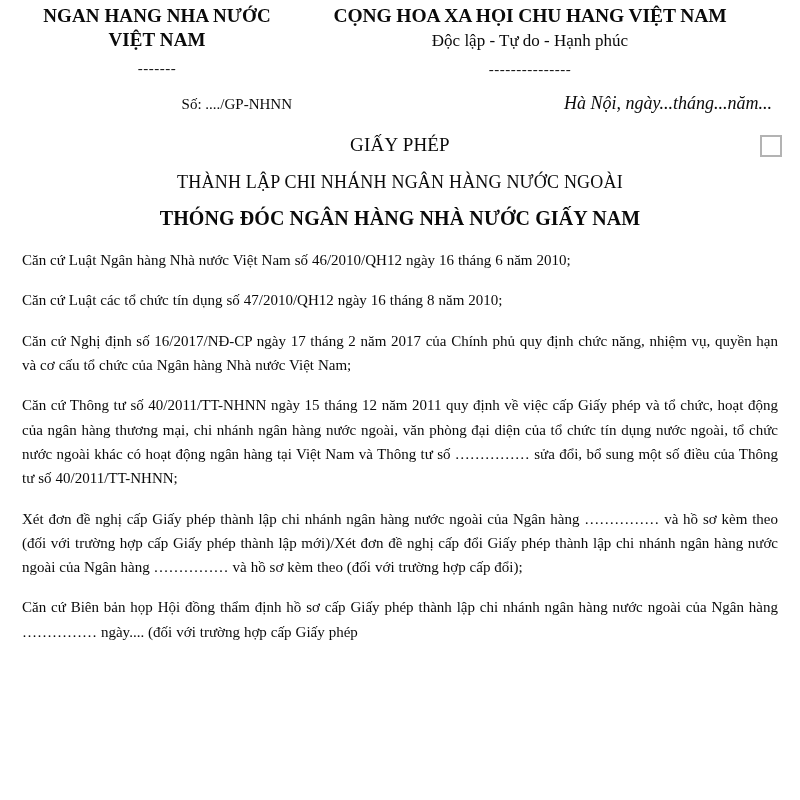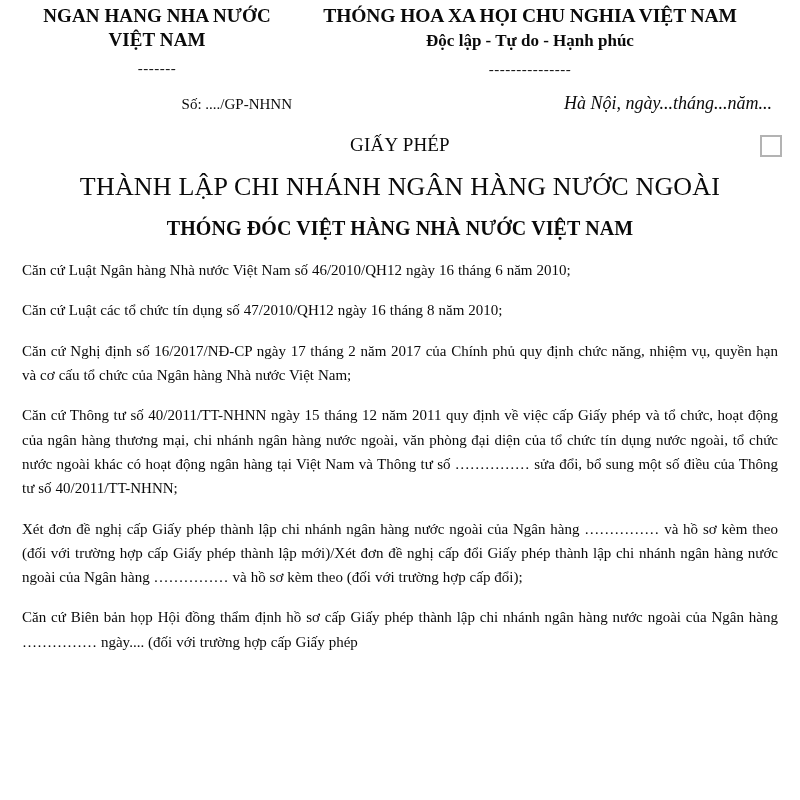--- a/index.html
+++ b/index.html
@@ -51,21 +51,21 @@
   }
   .national-title {
     font-weight: bold;
     font-size: 19.5px;
     line-height: 1.2;
     margin: 0;
     letter-spacing: -0.1px;
     white-space: nowrap;
   }
   .national-motto {
-    font-weight: bold;
+    font-weight: normal;
     font-size: 17px;
     line-height: 1.35;
     margin: 3px 0 4px 0;
   }
 
   .rule-short,
   .rule-long {
     font-size: 15px;
     line-height: 1;
     letter-spacing: 0.5px;
@@ -106,21 +106,21 @@
   }
   .title-main {
     font-weight: normal;
     font-size: 19px;
     letter-spacing: 0.2px;
     margin: 0;
     line-height: 1.25;
   }
   .title-sub {
     font-weight: normal;
-    font-size: 26px;
+    font-size: 18px;
     letter-spacing: 0.2px;
     margin: 14px 0 0 0;
     line-height: 1.25;
   }
   .title-authority {
     font-weight: bold;
     font-size: 20px;
     letter-spacing: 0.1px;
     margin: 13px 0 0 0;
     line-height: 1.25;
@@ -160,37 +160,37 @@
 <div class="page">
 
   <div class="doc-header">
 
     <div class="header-left">
       <div class="org-name">NGAN HANG NHA NƯỚC VIỆT NAM</div>
       <div class="rule-short">-------</div>
     </div>
 
     <div class="header-right">
-      <div class="national-title">THÓNG HOA XA HỌI CHU NGHIA VIỆT NAM</div>
+      <div class="national-title">CỌNG HOA XA HỌI CHU HANG VIỆT NAM</div>
       <div class="national-motto">Độc lập - Tự do - Hạnh phúc</div>
       <div class="rule-long">---------------</div>
     </div>
 
   </div>
 
   <div class="meta-row">
     <div class="doc-number">Số: ..../GP-NHNN</div>
     <div class="place-date">Hà Nội, ngày...tháng...năm...</div>
   </div>
 
   <div class="title-block">
     <div class="corner-box"></div>
     <div class="title-main">GIẤY PHÉP</div>
     <div class="title-sub">THÀNH LẬP CHI NHÁNH NGÂN HÀNG NƯỚC NGOÀI</div>
-    <div class="title-authority">THÓNG ĐÓC VIỆT HÀNG NHÀ NƯỚC VIỆT NAM</div>
+    <div class="title-authority">THÓNG ĐÓC NGÂN HÀNG NHÀ NƯỚC GIẤY NAM</div>
   </div>
 
   <div class="body-text">
     <p>Căn cứ Luật Ngân hàng Nhà nước Việt Nam số 46/2010/QH12 ngày 16 tháng 6 năm 2010;</p>
     <p>Căn cứ Luật các tổ chức tín dụng số 47/2010/QH12 ngày 16 tháng 8 năm 2010;</p>
     <p>Căn cứ Nghị định số 16/2017/NĐ-CP ngày 17 tháng 2 năm 2017 của Chính phủ quy định chức năng, nhiệm vụ, quyền hạn và cơ cấu tổ chức của Ngân hàng Nhà nước Việt Nam;</p>
     <p>Căn cứ Thông tư số 40/2011/TT-NHNN ngày 15 tháng 12 năm 2011 quy định về việc cấp Giấy phép và tổ chức, hoạt động của ngân hàng thương mại, chi nhánh ngân hàng nước ngoài, văn phòng đại diện của tổ chức tín dụng nước ngoài, tổ chức nước ngoài khác có hoạt động ngân hàng tại Việt Nam và Thông tư số …………… sửa đổi, bổ sung một số điều của Thông tư số 40/2011/TT-NHNN;</p>
     <p>Xét đơn đề nghị cấp Giấy phép thành lập chi nhánh ngân hàng nước ngoài của Ngân hàng …………… và hồ sơ kèm theo (đối với trường hợp cấp Giấy phép thành lập mới)/Xét đơn đề nghị cấp đổi Giấy phép thành lập chi nhánh ngân hàng nước ngoài của Ngân hàng …………… và hồ sơ kèm theo (đối với trường hợp cấp đổi);</p>
     <p>Căn cứ Biên bản họp Hội đồng thẩm định hồ sơ cấp Giấy phép thành lập chi nhánh ngân hàng nước ngoài của Ngân hàng …………… ngày.... (đối với trường hợp cấp Giấy phép</p>
   </div>

